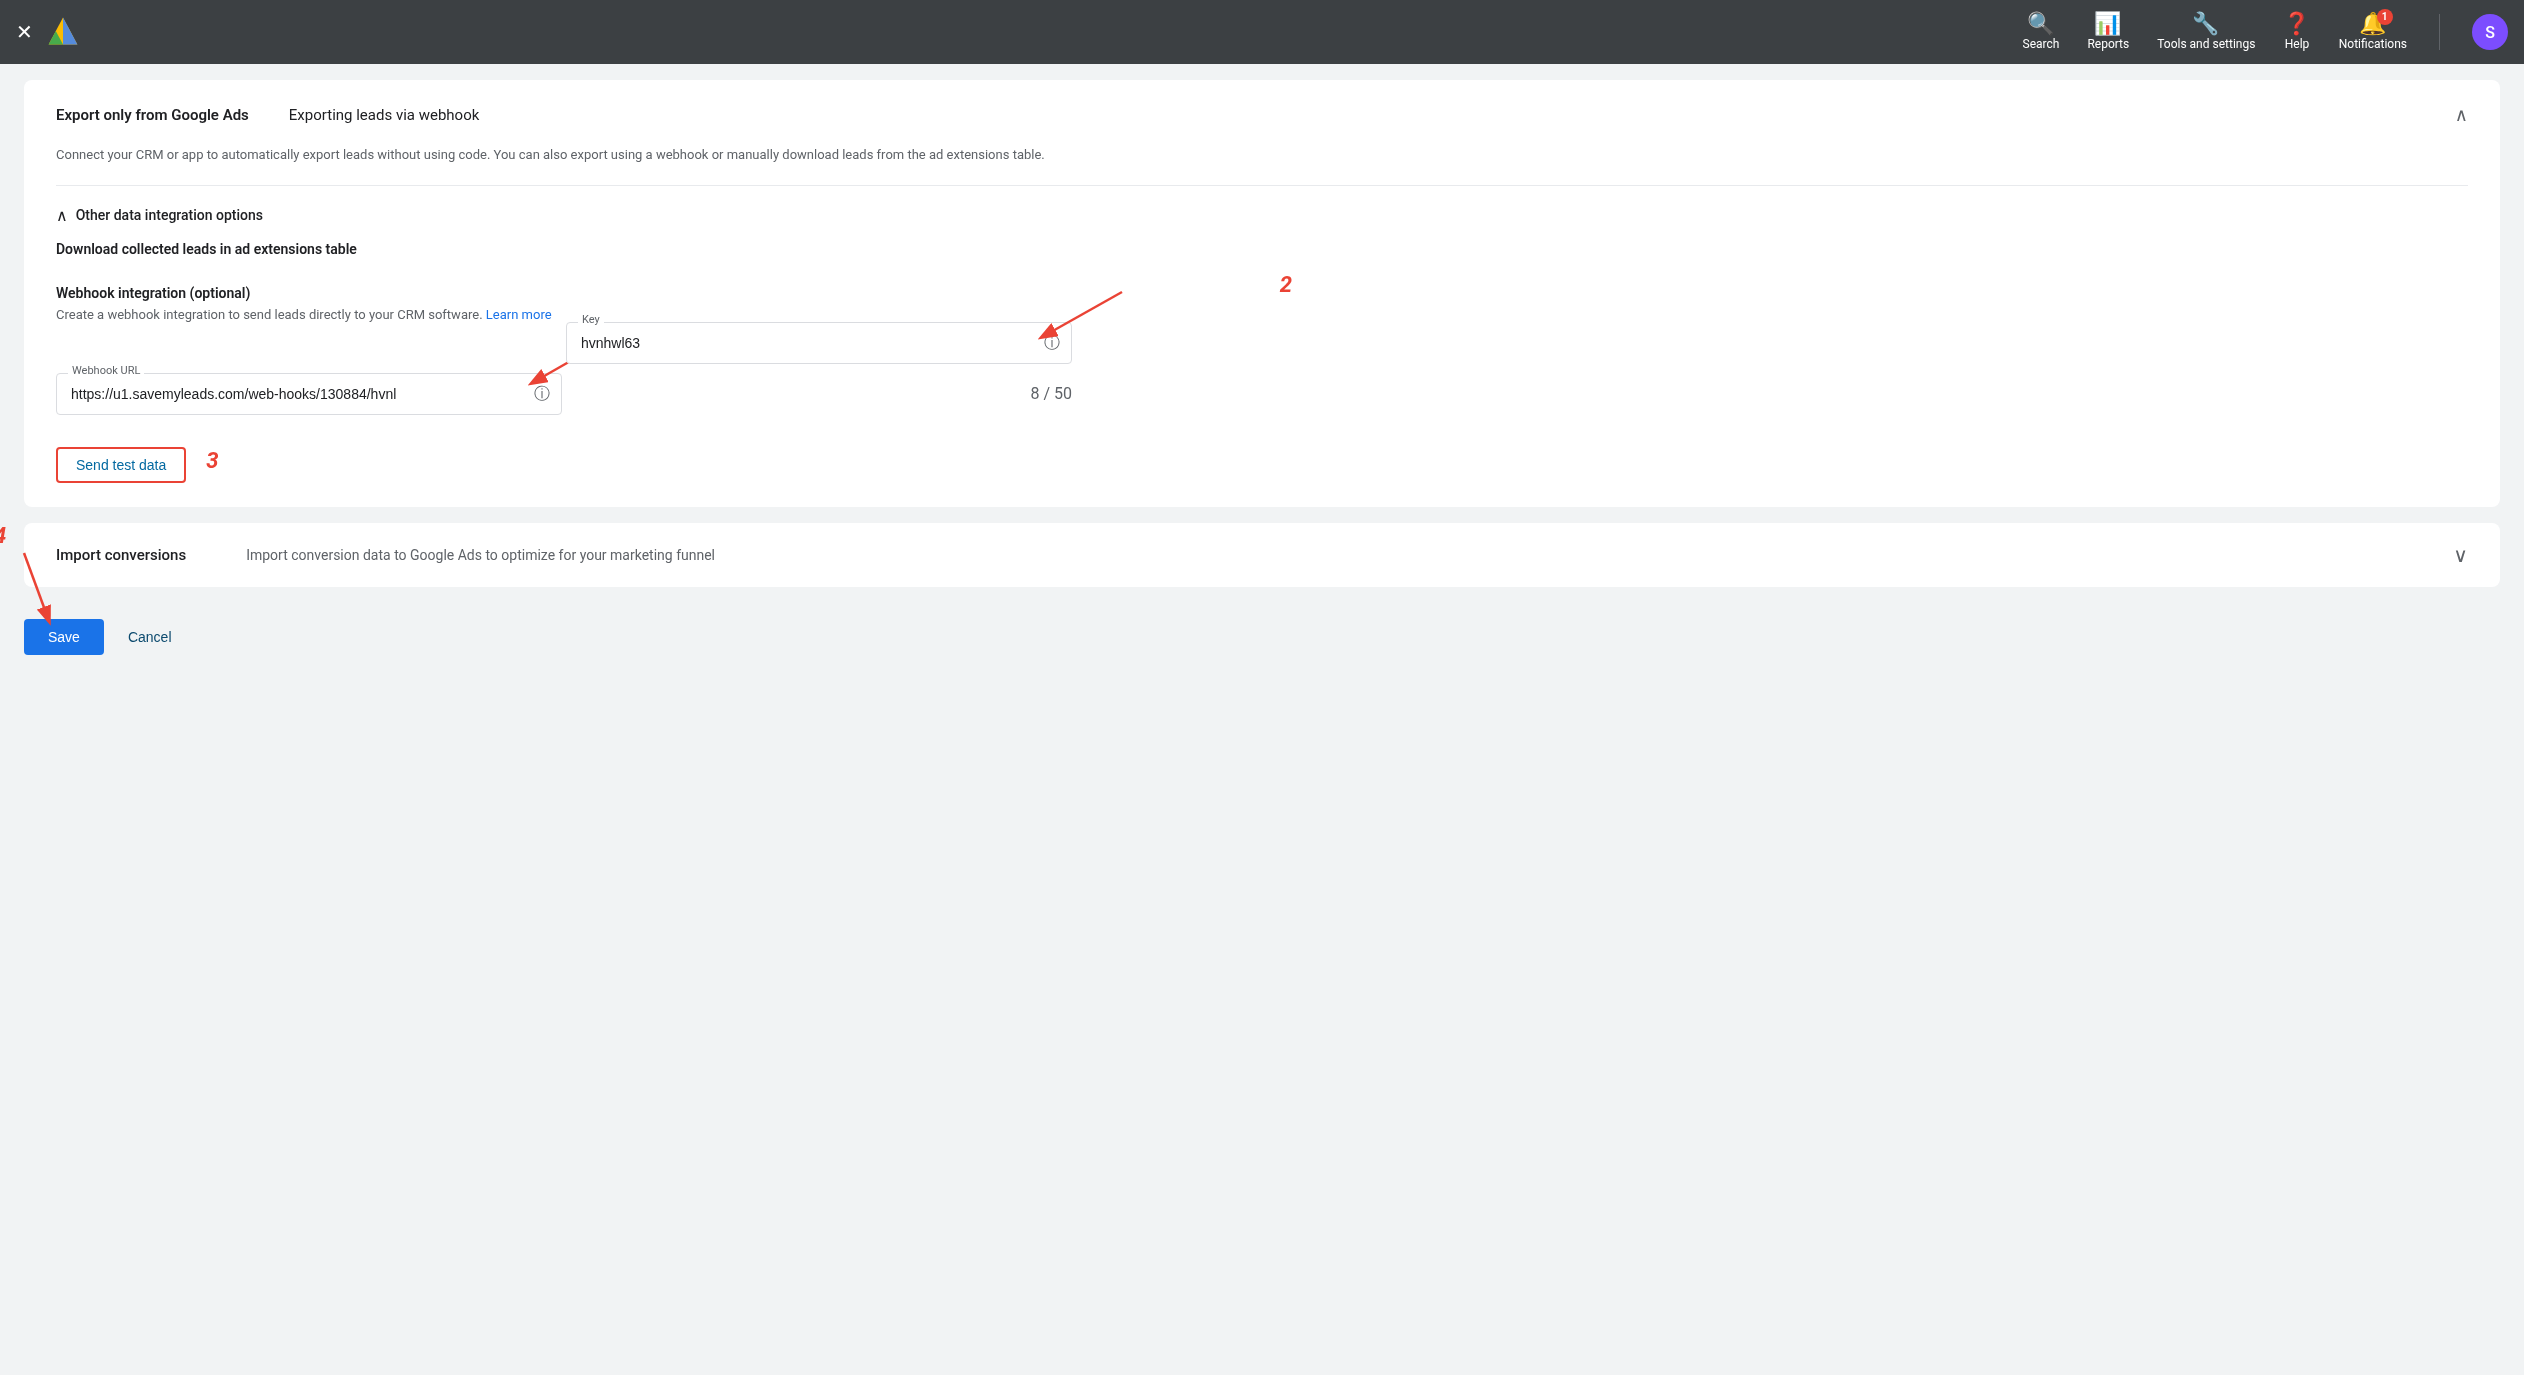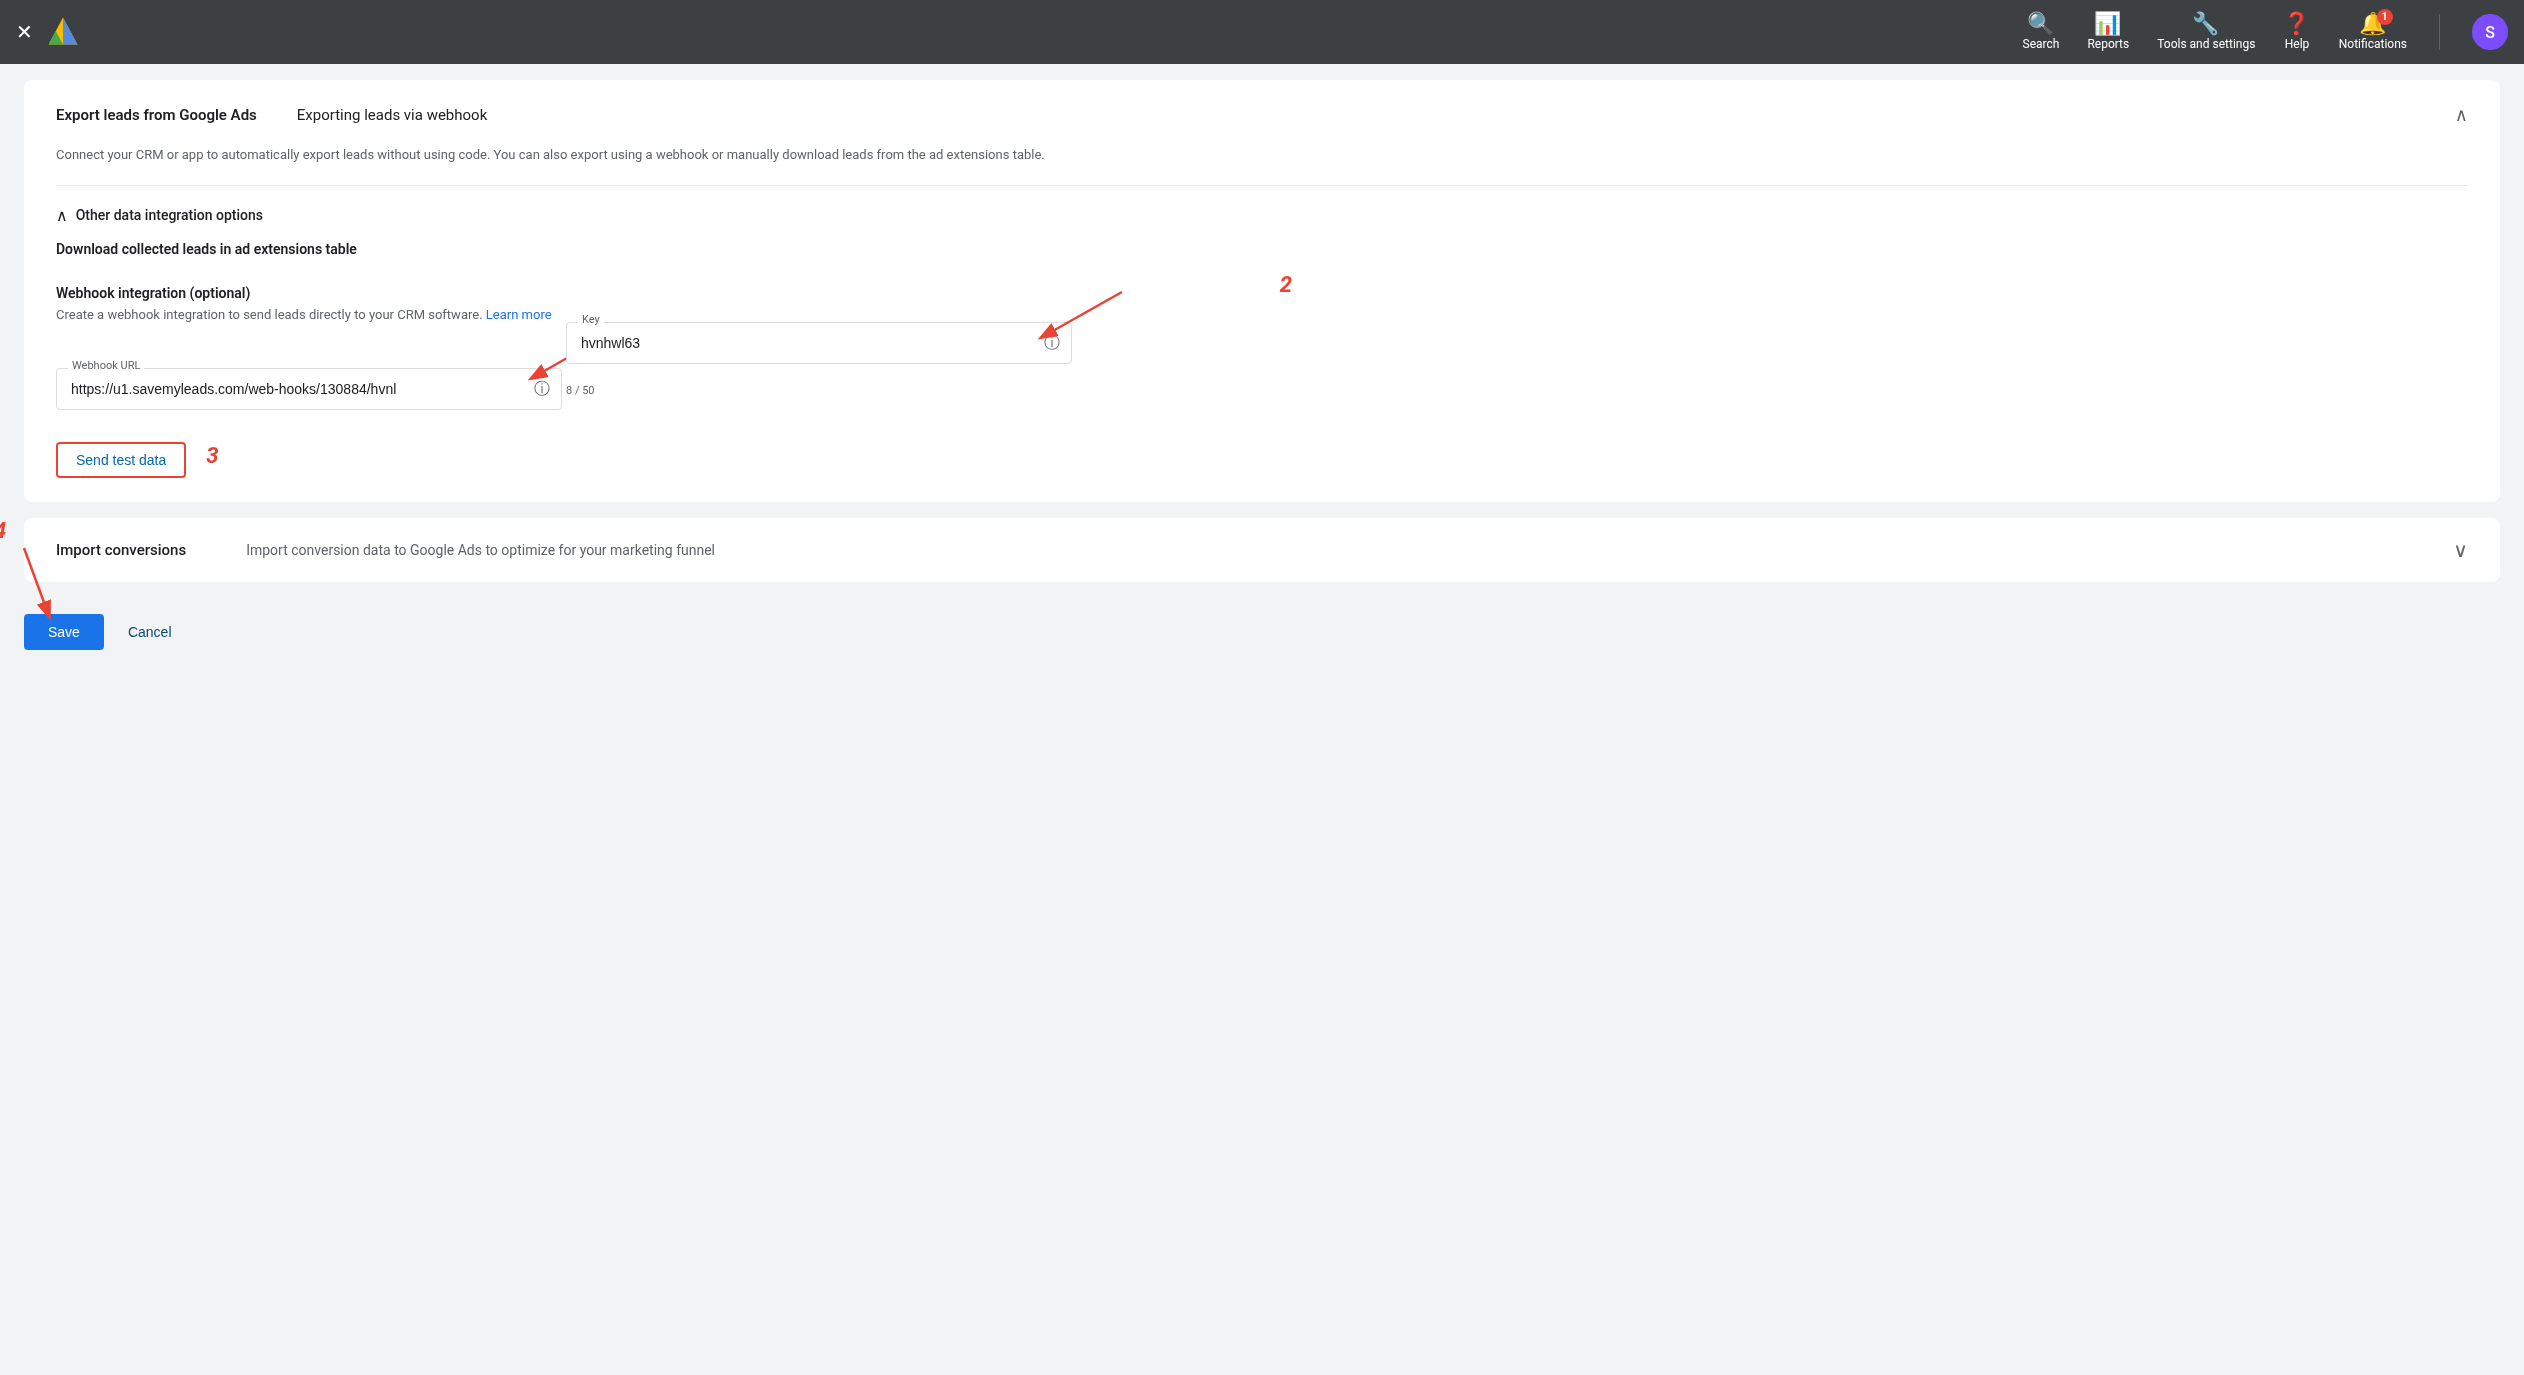--- a/index.html
+++ b/index.html
@@ -209,22 +209,22 @@
     .field-icon {
       position: absolute;
       right: 12px;
       top: 50%;
       transform: translateY(-50%);
       color: #5f6368;
       font-size: 16px;
       cursor: pointer;
     }
     .char-count {
-      text-align: left;
-      font-size: 11px;
+      text-align: right;
+      font-size: 16px;
       color: #5f6368;
       margin-top: 4px;
     }
 
     
     .send-test-btn {
       border: 2px solid #ea4335;
       background: white;
       color: #0369a1;
       padding: 8px 18px;
@@ -332,21 +332,21 @@
     <div class="nav-divider"></div>
     <div class="nav-avatar">S</div>
   </div>
 </nav>
 
 <div class="content-wrapper">
 
   <div class="section-card">
     <div class="export-header">
       <div class="export-header-left">
-        <h2>Export leads from Google Ads</h2>
+        <h2>Export only from Google Ads</h2>
         <span class="subtitle">Exporting leads via webhook</span>
       </div>
       <span class="collapse-icon">∧</span>
     </div>
     <p class="export-desc">Connect your CRM or app to automatically export leads without using code. You can also export using a webhook or manually download leads from the ad extensions table.</p>
 
     <hr class="section-divider">
 
     <div class="integration-title">
       <span class="chevron-icon">∧</span>

